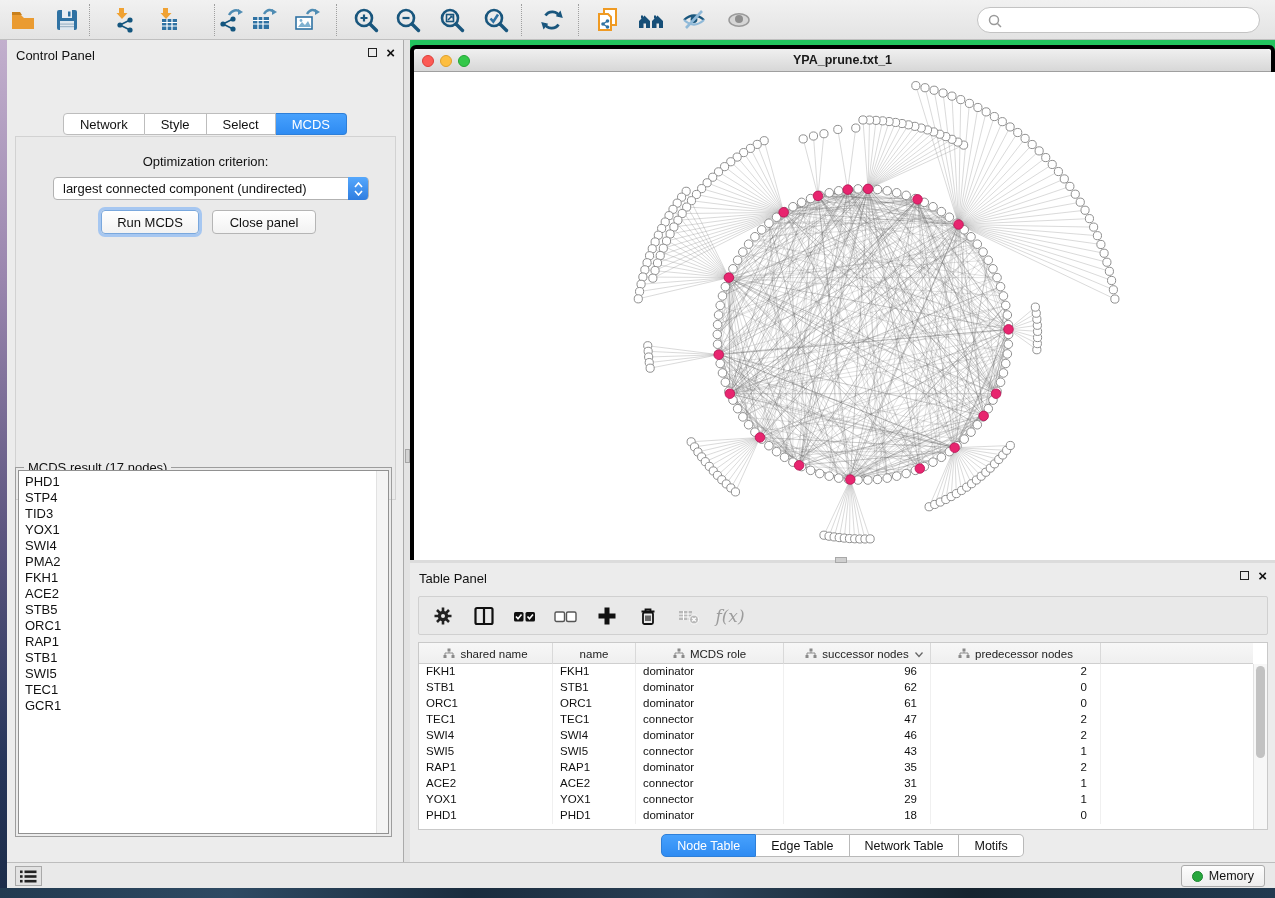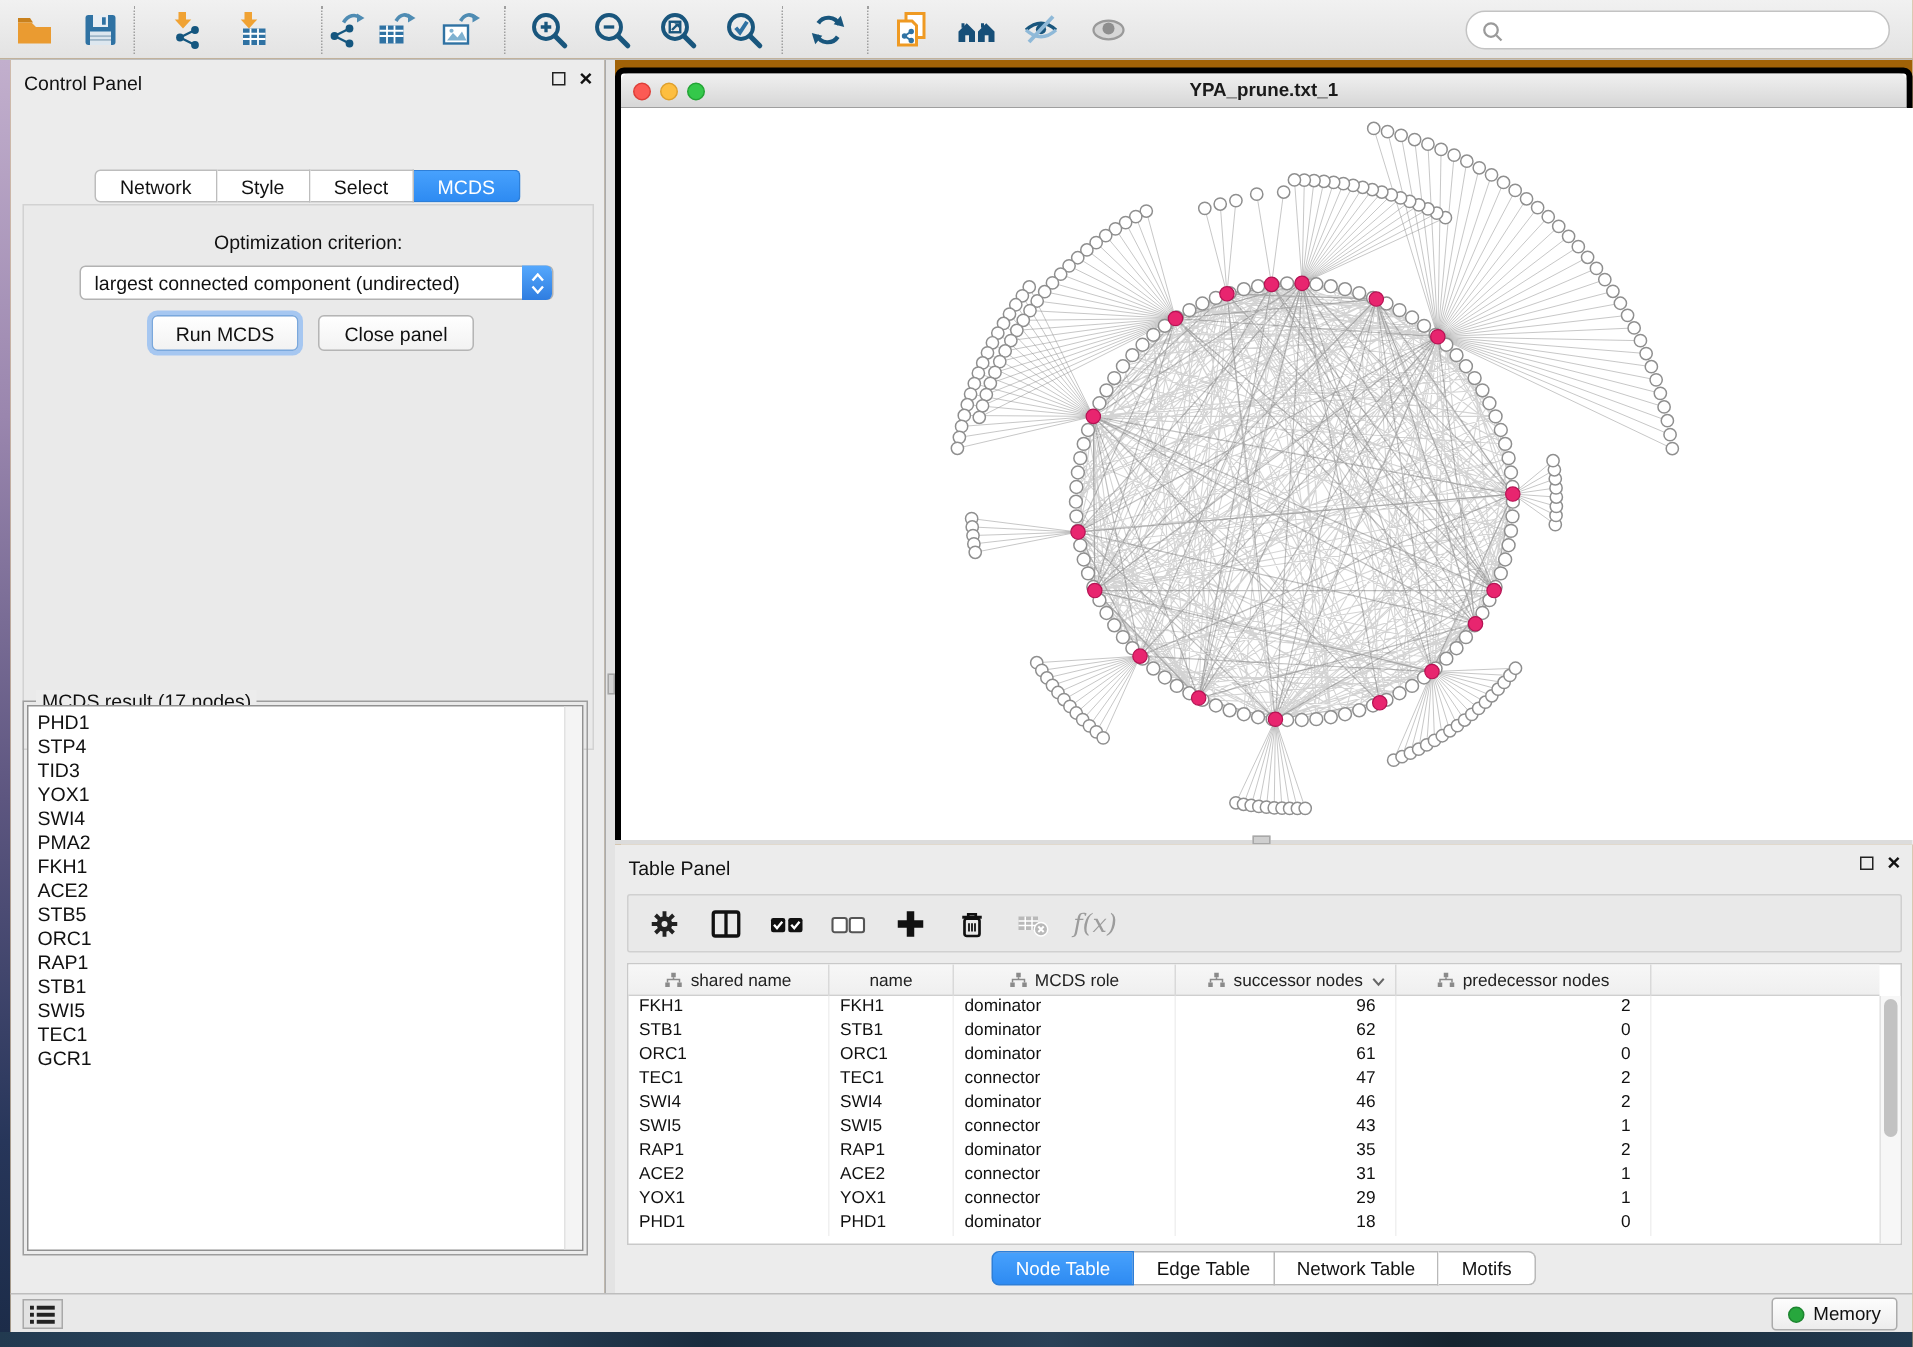--- a/index.html
+++ b/index.html
@@ -1,18 +1,18 @@
 <!DOCTYPE html>
 <html><head>
 <meta charset="utf-8">
 <style>
   * { margin:0; padding:0; box-sizing:border-box; }
   html,body { width:1275px; height:898px; }
   body { font-family:"Liberation Sans", sans-serif; background:#ececec; overflow:hidden; }
-  #app { position:absolute; inset:0; width:1275px; height:898px; background:#a16207; }
+  #app { position:absolute; inset:0; width:1275px; height:898px; background:#22c55e; }
 
   
   #toolbar { position:absolute; left:0; top:0; width:1275px; height:40px;
     background:linear-gradient(#f1f1f1,#e3e3e3); border-bottom:1px solid #bfbfbf; }
   .tbtn { position:absolute; top:6px; width:30px; height:28px; display:flex; align-items:center; justify-content:center; cursor:default; }
   .tsep { position:absolute; top:4px; height:32px; width:0; border-left:1px dotted #9f9f9f; }
   #searchbox { position:absolute; right:15px; top:7px; width:283px; height:26px; background:#fff;
     border:1px solid #c3c3c3; border-radius:13px; }
   #searchbox svg { position:absolute; left:9px; top:5px; }
 

